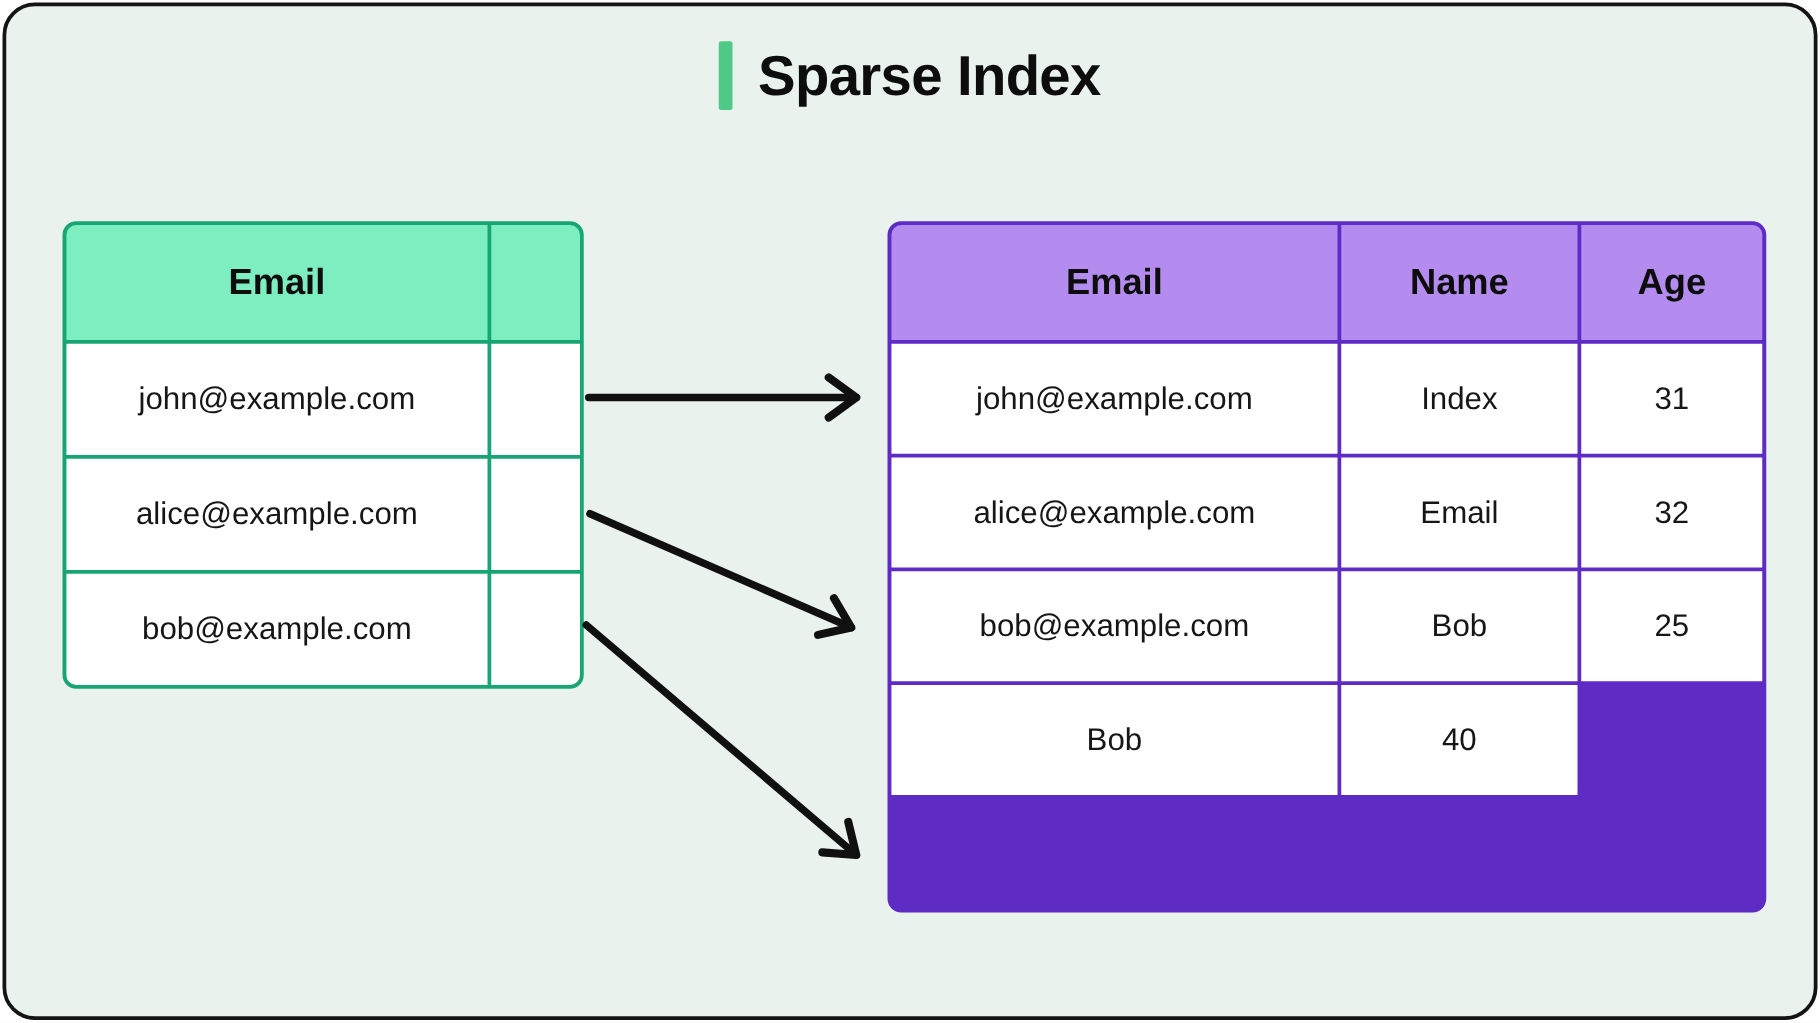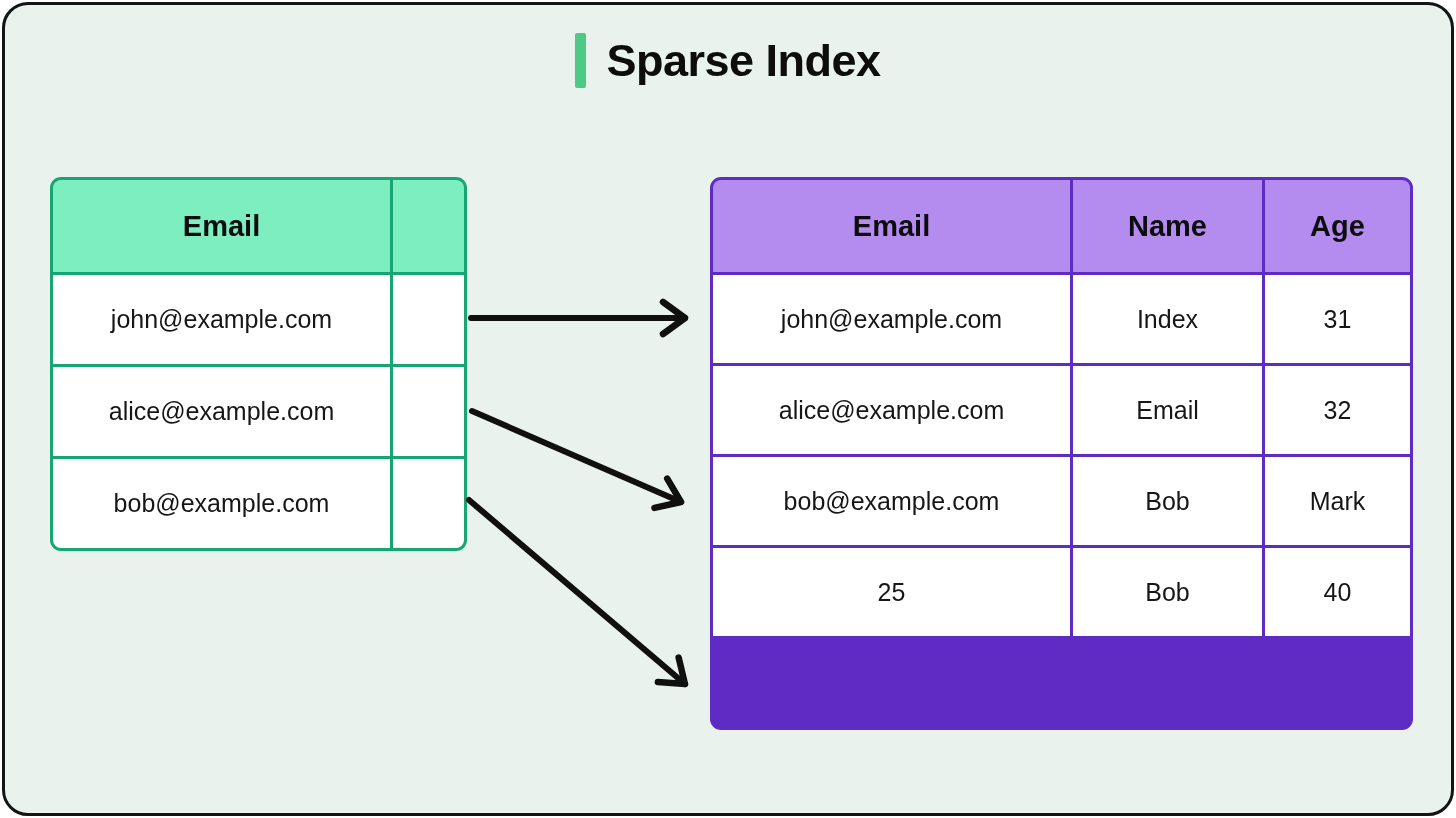--- a/index.html
+++ b/index.html
@@ -143,21 +143,20 @@
       <div class="cell">Index</div>
       <div class="cell">31</div>
 
       <div class="cell">alice@example.com</div>
       <div class="cell">Email</div>
       <div class="cell">32</div>
 
       <div class="cell">bob@example.com</div>
       <div class="cell">Bob</div>
 
-      <div class="cell">Mark</div>
       <div class="cell">25</div>
 
       <div class="cell">Bob</div>
       <div class="cell">40</div>
     </div>
 
     <svg class="arrows" width="1456" height="818" viewBox="0 0 1456 818" xmlns="http://www.w3.org/2000/svg">
       <defs>
         <marker id="chev" markerUnits="userSpaceOnUse" markerWidth="44" markerHeight="44" refX="30" refY="22" orient="auto">
           <path d="M8 6 L30 22 L8 38"></path>

